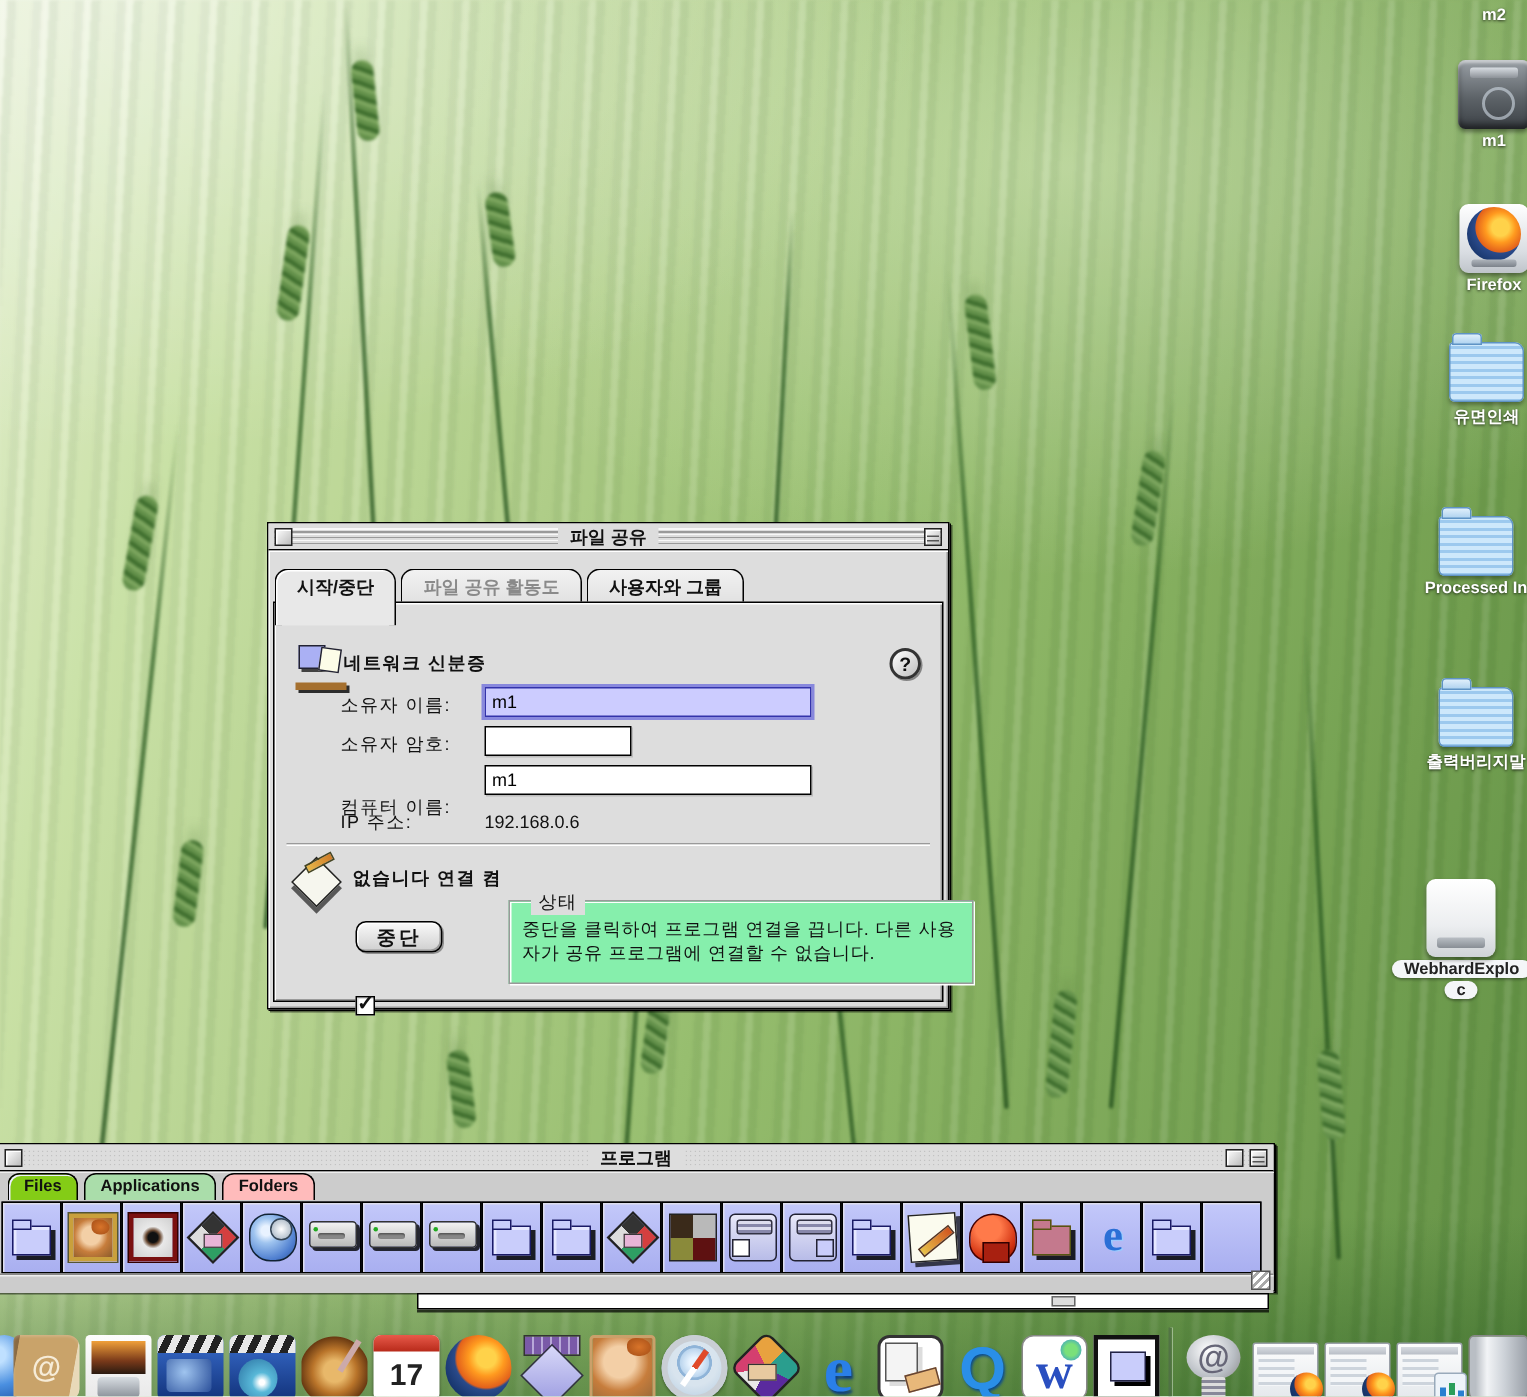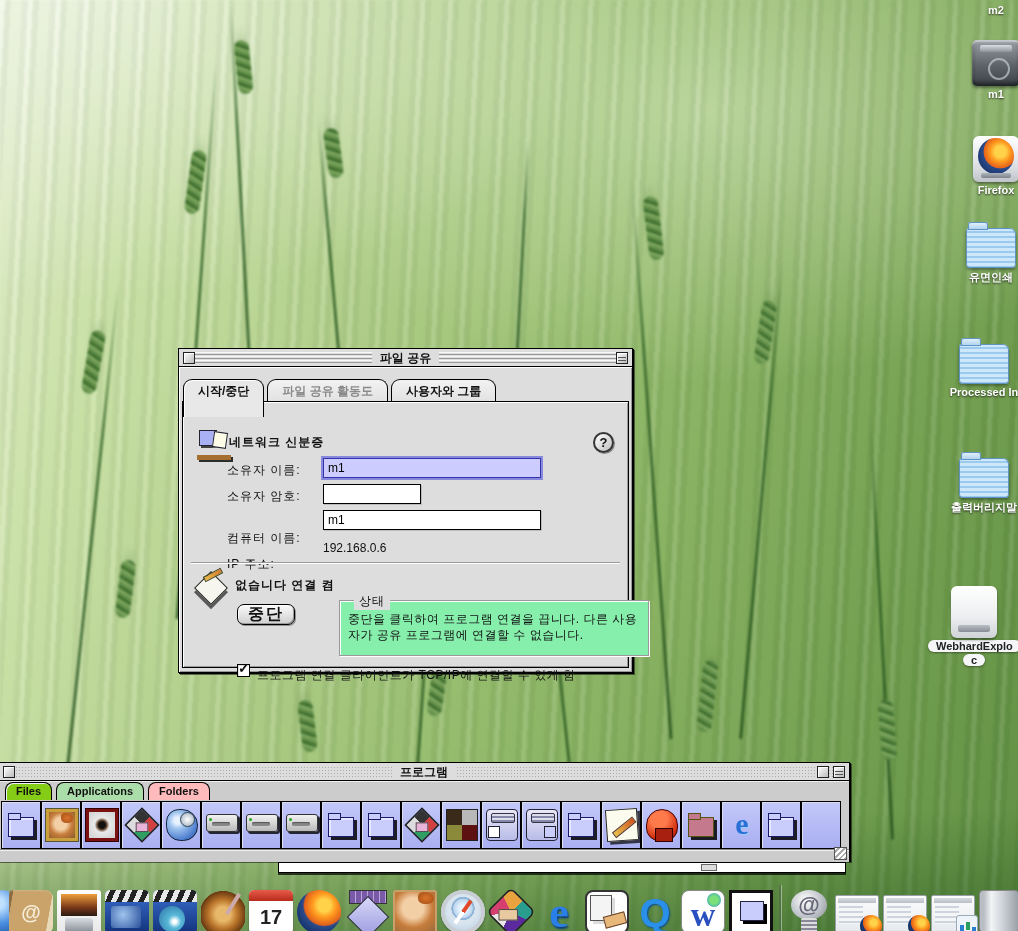--- a/index.html
+++ b/index.html
@@ -110,21 +110,21 @@
   .frow { position:absolute; left:44px; height:20px; display:flex; align-items:center; letter-spacing:1px; }
   .field { position:absolute; height:20px; background:#fff; border:1px solid #000; font-size:12px; padding:2px 4px;
     font-family:"Liberation Sans",sans-serif; box-shadow:1px 1px 0 rgba(0,0,0,.15); }
   .field.focused { background:#ccccff; border:1px solid #3333aa; outline:2px solid #8888dd; outline-offset:0; }
   .hsep { position:absolute; left:8px; right:8px; height:2px; border-top:1px solid #9a9a9a; border-bottom:1px solid #fff; }
   .prog-icon { position:absolute; left:10px; top:201px; width:36px; height:40px; }
   .prog-icon .sheet { position:absolute; left:6px; top:6px; width:24px; height:24px; background:#f6f6ee; border:1px solid #222; transform:rotate(45deg); box-shadow:3px 3px 0 rgba(0,0,0,.6); }
   .prog-icon .pen { position:absolute; left:10px; top:2px; width:20px; height:6px; background:linear-gradient(90deg,#e8b84a,#d07c28); transform:rotate(-28deg); border:1px solid #442; }
   .macbtn { position:absolute; border:1px solid #000; border-radius:7px; background:linear-gradient(#fafafa,#cfcfcf);
     box-shadow:inset 1px 1px 0 #fff, inset -1px -1px 0 #999, 1px 1px 0 rgba(0,0,0,.35);
-    font-size:16px; font-weight:bold; letter-spacing:2px; display:flex; align-items:center; justify-content:center; color:#111; }
+    font-size:13px; font-weight:bold; letter-spacing:2px; display:flex; align-items:center; justify-content:center; color:#111;margin-top:10px; }
   .groupbox { position:absolute; border:1px solid #999; box-shadow:inset 1px 1px 0 #fff, 1px 1px 0 #fff; background:#86efac;margin-left:28px; }
   .groupbox .legend { position:absolute; top:-8px; left:14px; background:#ddd; padding:0 5px; font-size:12px; letter-spacing:1px; }
   .statustext { position:absolute; inset:10px 6px 4px 8px; font-size:12px; line-height:16px; letter-spacing:.5px; }
   .chk { position:absolute; width:13px; height:13px; background:#fff; border:1px solid #000; box-shadow:inset 1px 1px 0 #ddd; font-size:12px; line-height:11px; text-align:center; font-weight:bold; }
   .chk.checked::after { content:"✓"; position:absolute; left:0px; top:-2px; font-size:14px; }
 
   
   .launcher { left:-2px; top:762px; width:852px; height:99px; }
   .l-body { position:absolute; left:0; right:0; top:18px; bottom:0; background:#ccc; box-shadow:inset 1px 1px 0 #eee; }
   .ltabs { position:absolute; left:6px; top:1px; height:18px; display:flex; gap:4px; z-index:2; }
@@ -302,40 +302,39 @@
         </div>
         <div class="seclabel" style="left:46px; top:32px;" data-name="section-network-identity">네트워크 신분증</div>
         <div class="helpbtn" data-name="help-button">?</div>
 
         <div class="frow" style="top:58px;" data-name="owner-name-label">소유자 이름:</div>
         <input class="field focused" style="left: 140px; top: 56px; width: 218px;" data-name="owner-name-input" value="m1">
         <div class="frow" style="top:84px;" data-name="owner-password-label">소유자 암호:</div>
         <input class="field" style="left: 140px; top: 82px; width: 98px;" data-name="owner-password-input" value="">
         <div class="frow" style="top:126px;" data-name="computer-name-label">컴퓨터 이름:</div>
         <input class="field" style="left: 140px; top: 108px; width: 218px;" data-name="computer-name-input" value="m1">
-        <div class="frow" style="top:136px;margin-top:16px;" data-name="ip-address-label">IP 주소:</div>
+        <div class="frow" style="top:136px;" data-name="ip-address-label">IP 주소:</div>
         <div class="frow" style="left:140px; top:136px; letter-spacing:0;" data-name="ip-address-value">192.168.0.6</div>
 
         <div class="hsep" style="top:160px;" data-name="divider"></div>
 
         <div class="prog-icon" style="top:168px;" data-name="program-linking-icon">
           <div class="sheet"></div>
             <div class="pen"></div>
         </div>
         <div class="seclabel" style="left:52px; top:175px;" data-name="section-program-linking">없습니다 연결 켬</div>
 
         <button class="macbtn" style="left:54px; top:202px; width:58px; height:21px;" data-name="stop-button">중단</button>
 
         <div class="groupbox" style="left:128px; top:198px; width:310px; height:56px;" data-name="status-groupbox">
           <div class="legend" data-name="status-legend">상태</div>
           <div class="statustext" data-name="status-text">중단을 클릭하여 프로그램 연결을 끕니다. 다른 사용자가 공유 프로그램에 연결할 수 없습니다.</div>
         </div>
 
         <div class="chk checked" id="tcp-chk" style="left:54px; top:262px;" data-name="tcpip-checkbox"></div>
-        <div class="frow" style="left:74px; top:263px; letter-spacing:.5px;" data-name="tcpip-checkbox-label">프로그램 연결 클라이언트가 TCP/IP에 연결할 수 있게 함</div>
       </div>
     </div>
   </div>
 
   <div class="macwin launcher" data-name="launcher-window">
     <div class="titlebar" data-name="launcher-titlebar">
       <div class="tdots"></div>
       <div class="wbox" style="left:4px;" data-name="close-box-icon"></div>
       <div class="title-text" data-name="launcher-title">프로그램</div>
       <div class="wbox" style="right:20px;" data-name="zoom-box-icon"></div>

